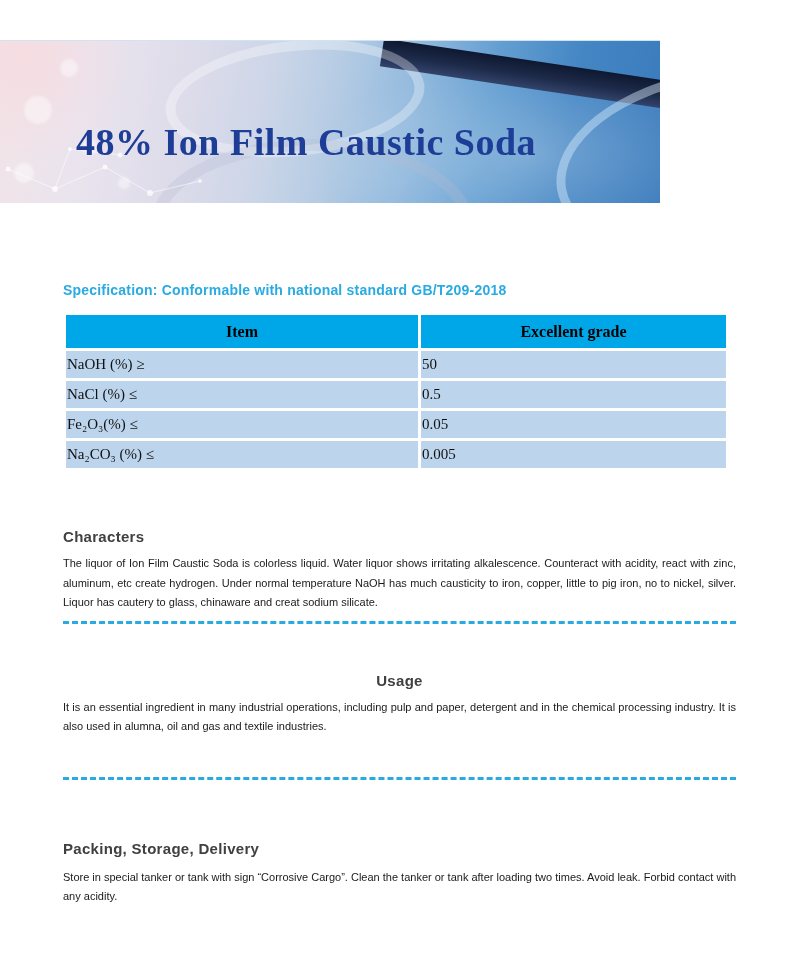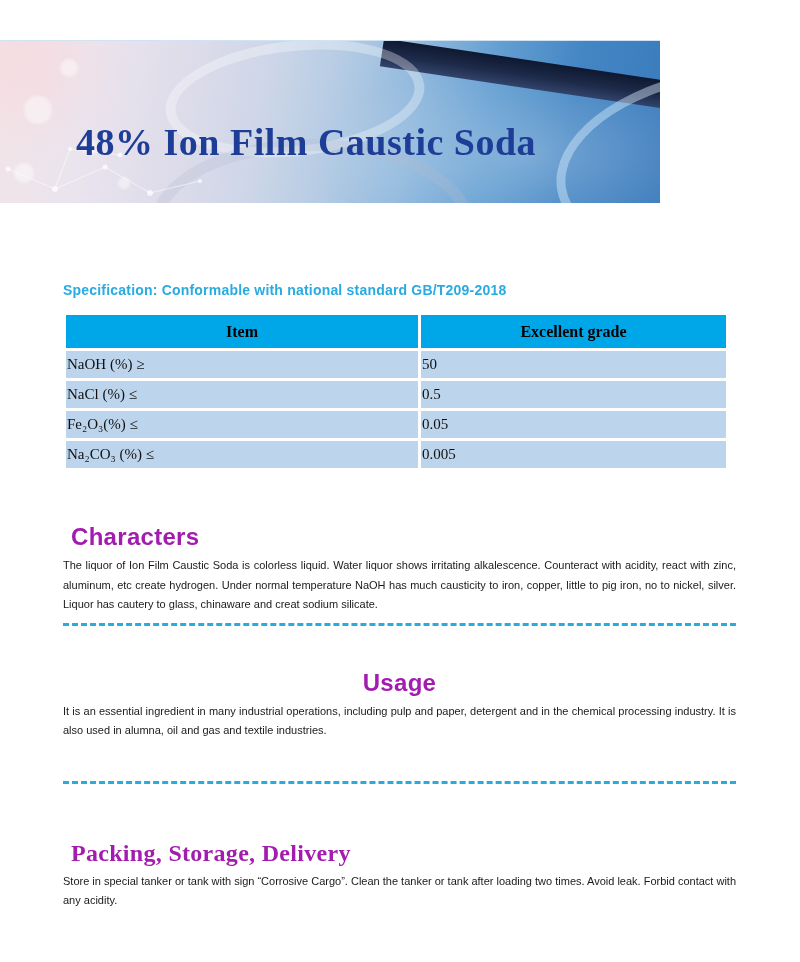--- a/index.html
+++ b/index.html
@@ -73,30 +73,30 @@
     font-size: 16px; color: #000000; text-align: center;
   }
   .spec-table td {
     background: #bdd5ec; height: 25px;
     font-family: "Liberation Serif", serif; font-size: 15px;
     color: #111111; text-align: left;
   }
   .col-item { width: 352px; } .col-grade { width: 305px; }
 
   .section h2 {
-    margin: 8px; font-size: 24px; line-height: 22px;
-    font-weight: bold; color: #a21caf; letter-spacing: 0.3px;
+    margin: 0; font-size: 15px; line-height: 22px;
+    font-weight: bold; color: #404040; letter-spacing: 0.3px;
   }
   .section p {
     margin: 6px 0 0 0; font-size: 11px; line-height: 19.5px;
     color: #1a1a1a; text-align: justify;
   }
   .s1 h2 { margin-top: 55px; }
   .s2 h2 { margin-top: 46px; text-align: center; }
-  .s3 h2 { margin-top: 58px; font-family: Liberation Serif, serif; }
+  .s3 h2 { margin-top: 58px; }
   .s3 p  { margin-top: 8px; }
   .divider { height: 0; border-top: 3px dashed #29abe2; width: 673px; }
   .d1 { margin-top: 8px; }
   .d2 { margin-top: 40px; }
 </style>
 </head>
 <body>
 
 <div class="banner">
   <div class="banner-bg"></div>

